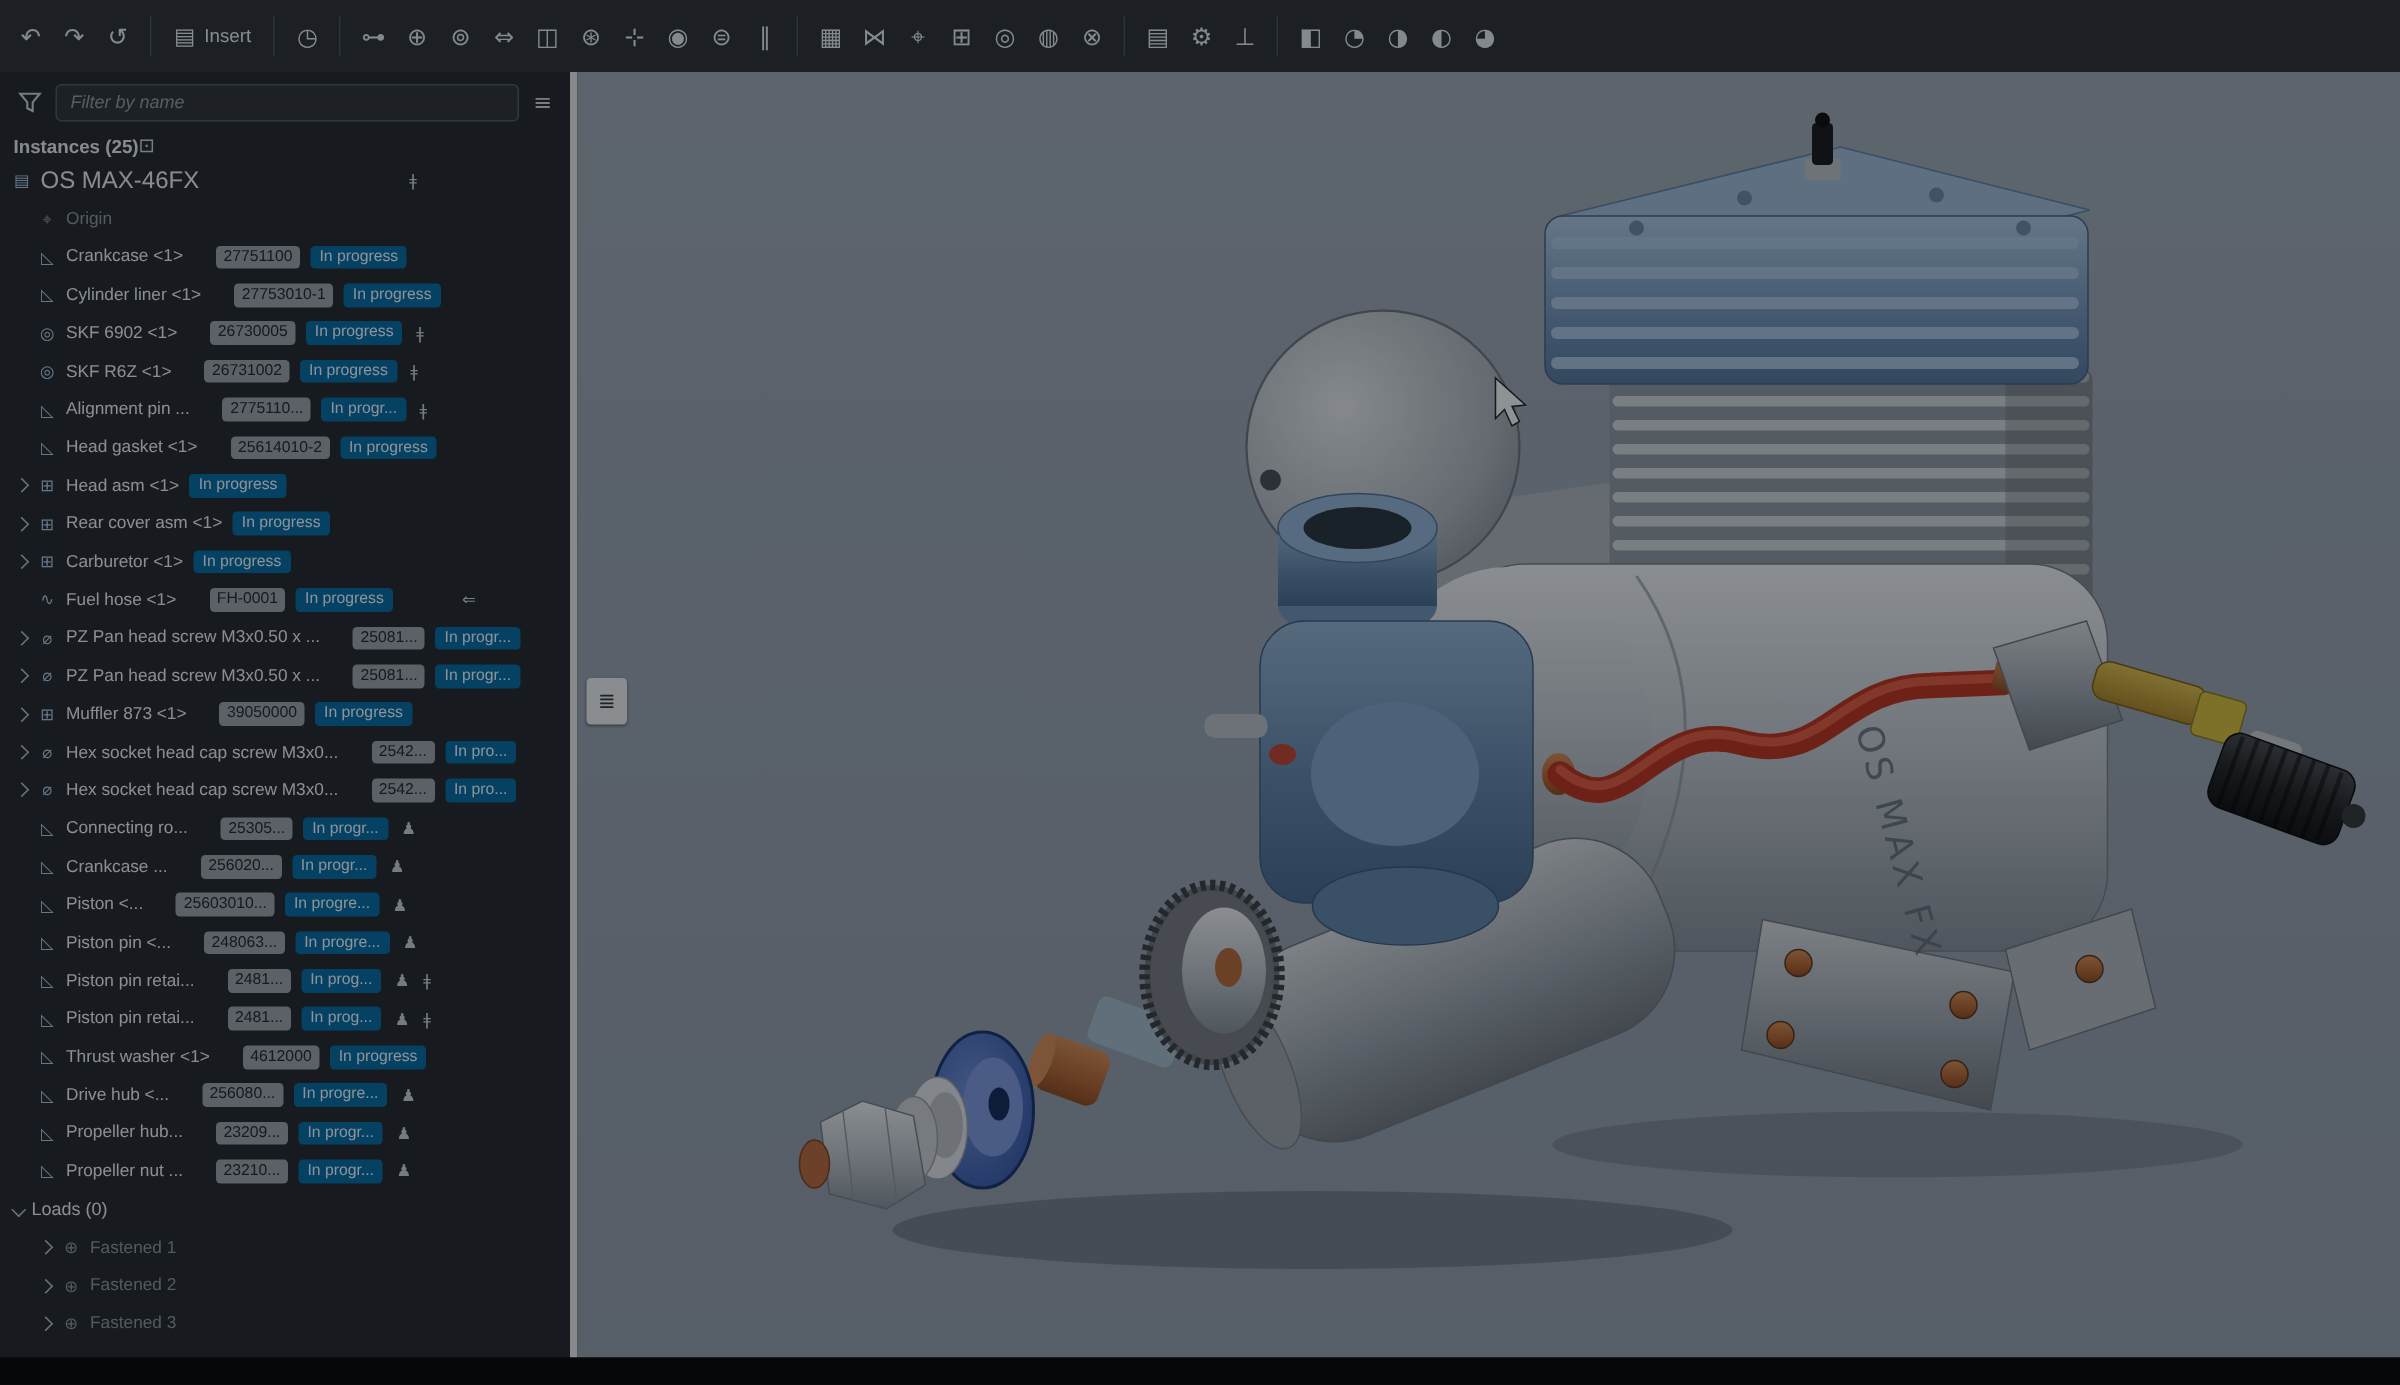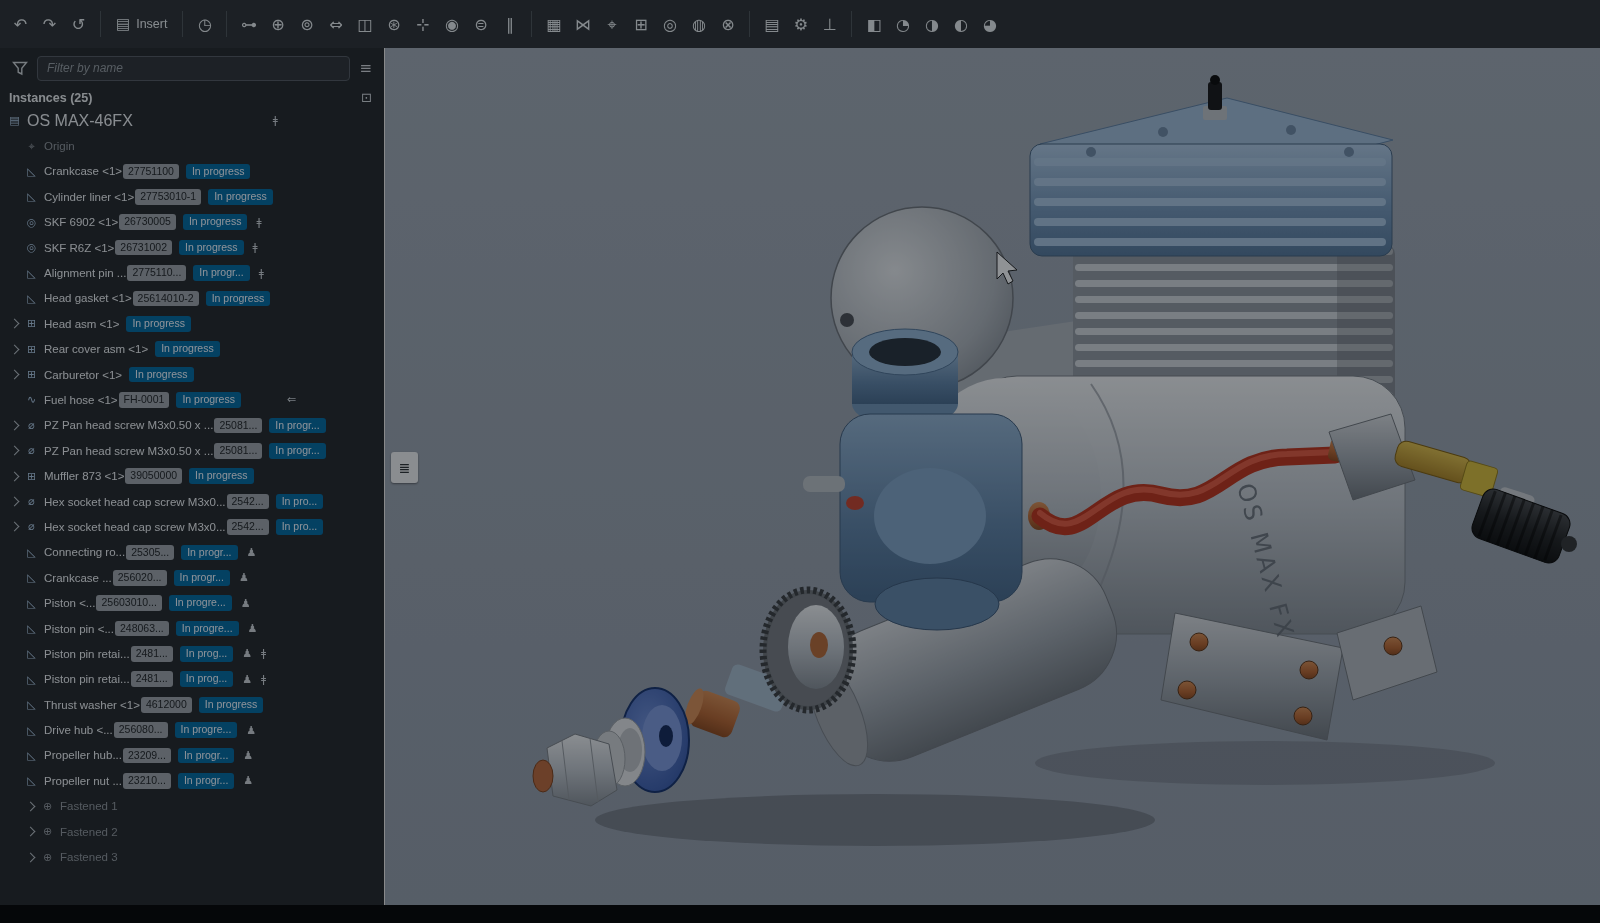--- a/index.html
+++ b/index.html
@@ -13,46 +13,46 @@
   .tbi{width:29px;height:30px;display:flex;align-items:center;justify-content:center;
     font-size:16px;color:#dfe5ea;border-radius:3px;cursor:pointer;flex:none;
     font-family:"DejaVu Sans",sans-serif}
   .tsep{width:1px;height:26px;background:#4b535b;margin:0 7px;flex:none}
   .insert-btn{display:flex;align-items:center;gap:6px;background:none;border:none;color:#e2e8ed;
     font-family:"Liberation Sans",sans-serif;font-size:12.5px;padding:0 8px;height:32px;cursor:pointer}
   .insert-btn .gicon{font-size:15px}
 
   
   .left-panel{position:absolute;left:0;top:48px;width:385px;height:857px;background:#23282d;
-    border-right:1px solid #e5e5e5;box-sizing:border-box;z-index:4;overflow:hidden}
+    border-right:5px solid #e5e5e5;box-sizing:border-box;z-index:4;overflow:hidden}
   .filter-row{display:flex;align-items:center;gap:9px;height:36px;padding:2px 12px 0 12px}
   .filter-input{flex:1;height:23px;background:#2d3339;border:1px solid #515962;border-radius:4px;
     color:#c6cdd3;padding:0 9px;font-family:"Liberation Sans",sans-serif;font-size:12px;font-style:italic;outline:none}
   .filter-input::placeholder{color:#929aa2;font-style:italic}
   .list-view{font-size:15px;color:#cdd3d9}
-  .inst-header{display:flex;align-items:center;justify-content:space-between;
+  .inst-header{display:flex;align-items:center;
     padding:4px 12px 2px 9px;color:#e3e8ed;font-size:12.5px;font-weight:700}
   .inst-header .gicon{font-size:13px;color:#c9d0d6;font-weight:400;cursor:pointer}
 
   .tree{margin-top:1px}
   .trow{height:25.4px;display:flex;align-items:center;padding-left:6px;font-size:11.5px;
     color:#e8edf2;white-space:nowrap;overflow:hidden;cursor:default}
   .t-section{font-size:12px;padding-left:4px}
   .t-mate{padding-left:22px;color:#a8b0b8}
   .dim{color:#8d959d}
   .dim .ricon{color:#8d959d}
   .gut{width:17px;flex:none;display:flex;align-items:center;justify-content:center}
   .chev{width:6px;height:6px;border-right:1.4px solid #b6bec6;border-bottom:1.4px solid #b6bec6;
     transform:rotate(-45deg);display:inline-block}
   .chev.down{transform:rotate(45deg)}
   .ricon{width:17px;flex:none;text-align:center;margin-right:4px;color:#a9c6e2;font-size:11px;
     font-family:"DejaVu Sans",sans-serif}
   .rlabel{white-space:nowrap}
   .rlabel.root{font-size:16px;color:#e6ebf0}
-  .chip{margin-left:1px;background:#99a1a9;color:#22262b;border-radius:3px;padding:1px 5px;
+  .chip{margin-left:22px;background:#99a1a9;color:#22262b;border-radius:3px;padding:1px 5px;
     font-size:10.5px;line-height:1.3;flex:none}
   .badge{margin-left:7px;background:#0369a1;color:#eef5fe;border-radius:3px;padding:1px 6px;
     font-size:10.5px;line-height:1.3;flex:none}
   .xicon{margin-left:9px;color:#c6cdd4;font-size:11px;flex:none;font-family:"DejaVu Sans",sans-serif}
   .xicon.far{margin-left:46px}
   .xicon.rootx{margin-left:140px}
 
   
   .viewport{position:absolute;left:385px;top:48px;width:1215px;height:857px;
     background:linear-gradient(180deg,#9ba6b3 0%,#949fad 60%,#909baa 100%);z-index:1}
@@ -337,20 +337,26 @@
         <span class="xicon">♟</span>
       </div>
       <div class="trow t-item">
         <span class="gut"></span>
         <span class="ricon">◺</span>
         <span class="rlabel">Propeller nut ...</span>
         <span class="chip">23210...</span>
         <span class="badge">In progr...</span>
         <span class="xicon">♟</span>
       </div>
+      <div class="trow t-section">
+        <span class="gut">
+          <span class="chev down"></span>
+        </span>
+        <span class="rlabel">Loads (0)</span>
+      </div>
       <div class="trow t-mate dim">
         <span class="gut">
           <span class="chev"></span>
         </span>
         <span class="ricon">⊕</span>
         <span class="rlabel">Fastened 1</span>
       </div>
       <div class="trow t-mate dim">
         <span class="gut">
           <span class="chev"></span>

